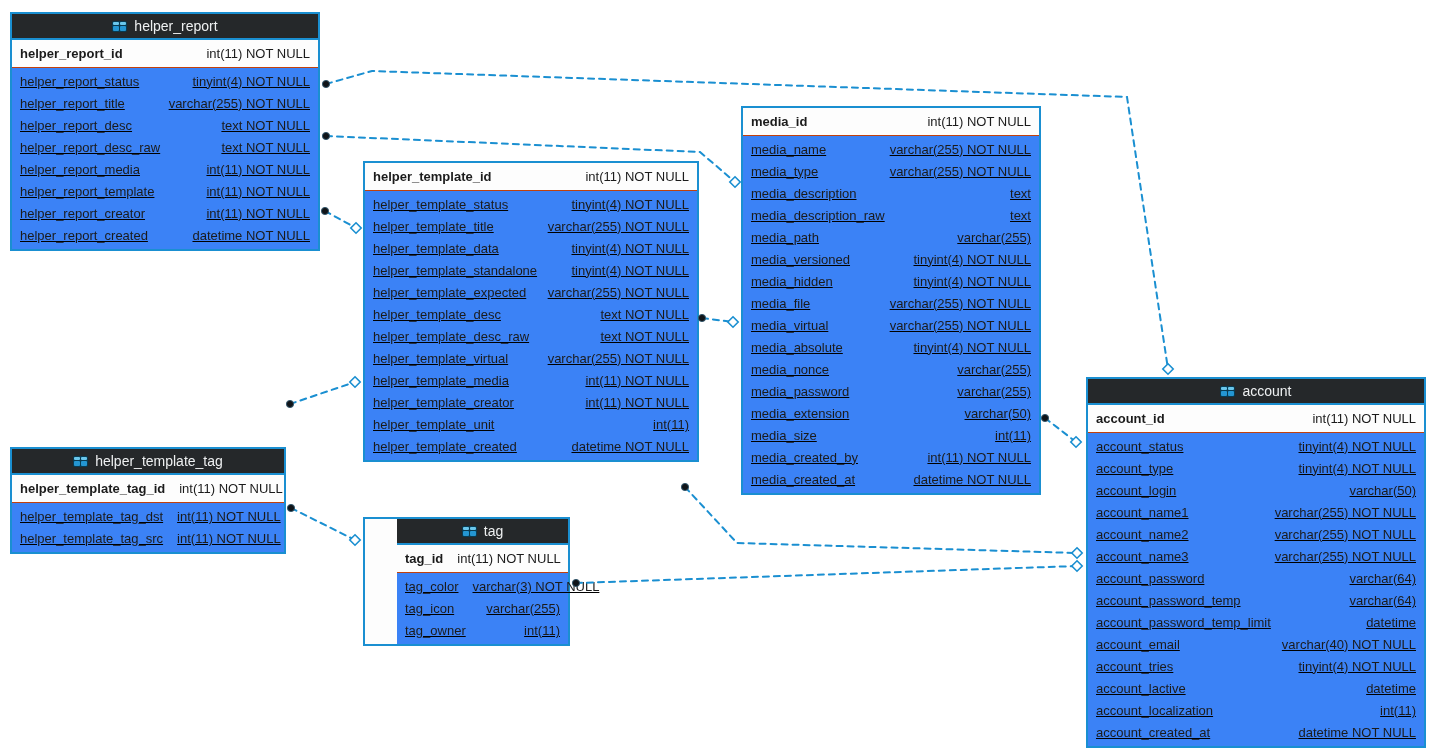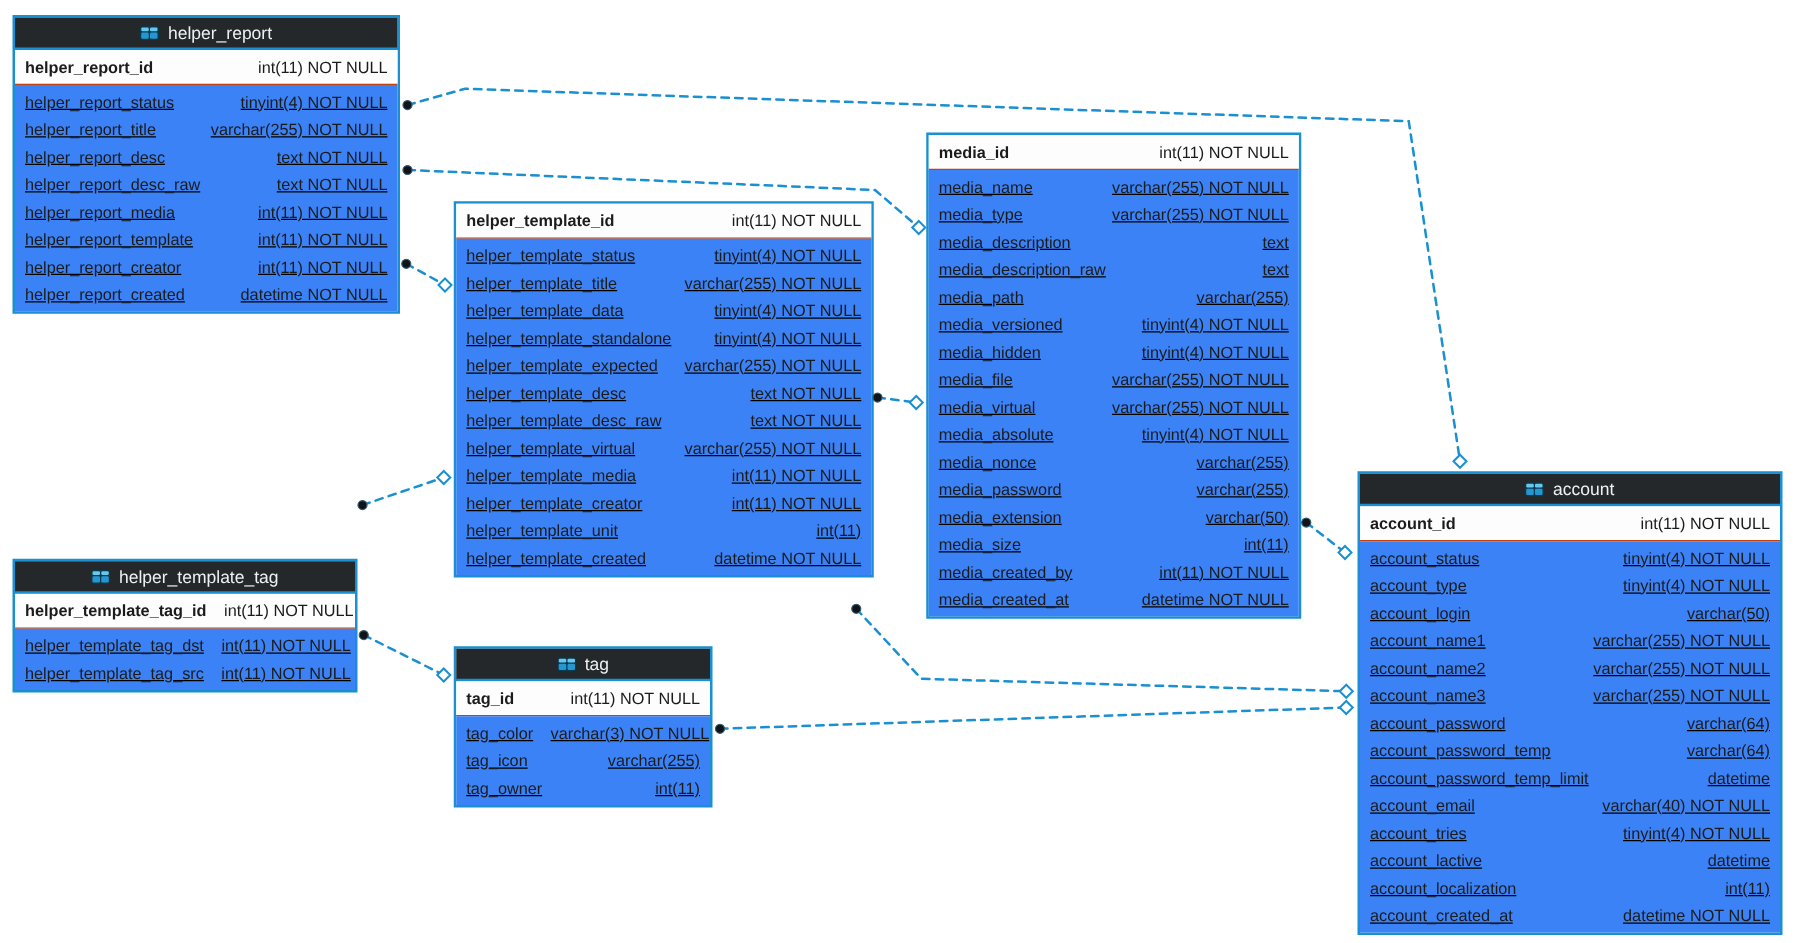--- a/index.html
+++ b/index.html
@@ -263,21 +263,21 @@
         <div class="row">
           <span class="fname">media_created_by</span>
           <span class="ftype">int(11) NOT NULL</span>
         </div>
         <div class="row">
           <span class="fname">media_created_at</span>
           <span class="ftype">datetime NOT NULL</span>
         </div>
       </div>
     </div>
-    <div class="table" style="left: 363px; top: 517px; width: 207px;">
+    <div class="table" style="left: 363px; top: 517px; width: 207px; padding-left: 32px;">
       <div class="thead">
         <span class="ticon">
           <i></i>
           <i></i>
           <i></i>
           <i></i>
         </span>
         <span>tag</span>
       </div>
       <div class="pksec">

